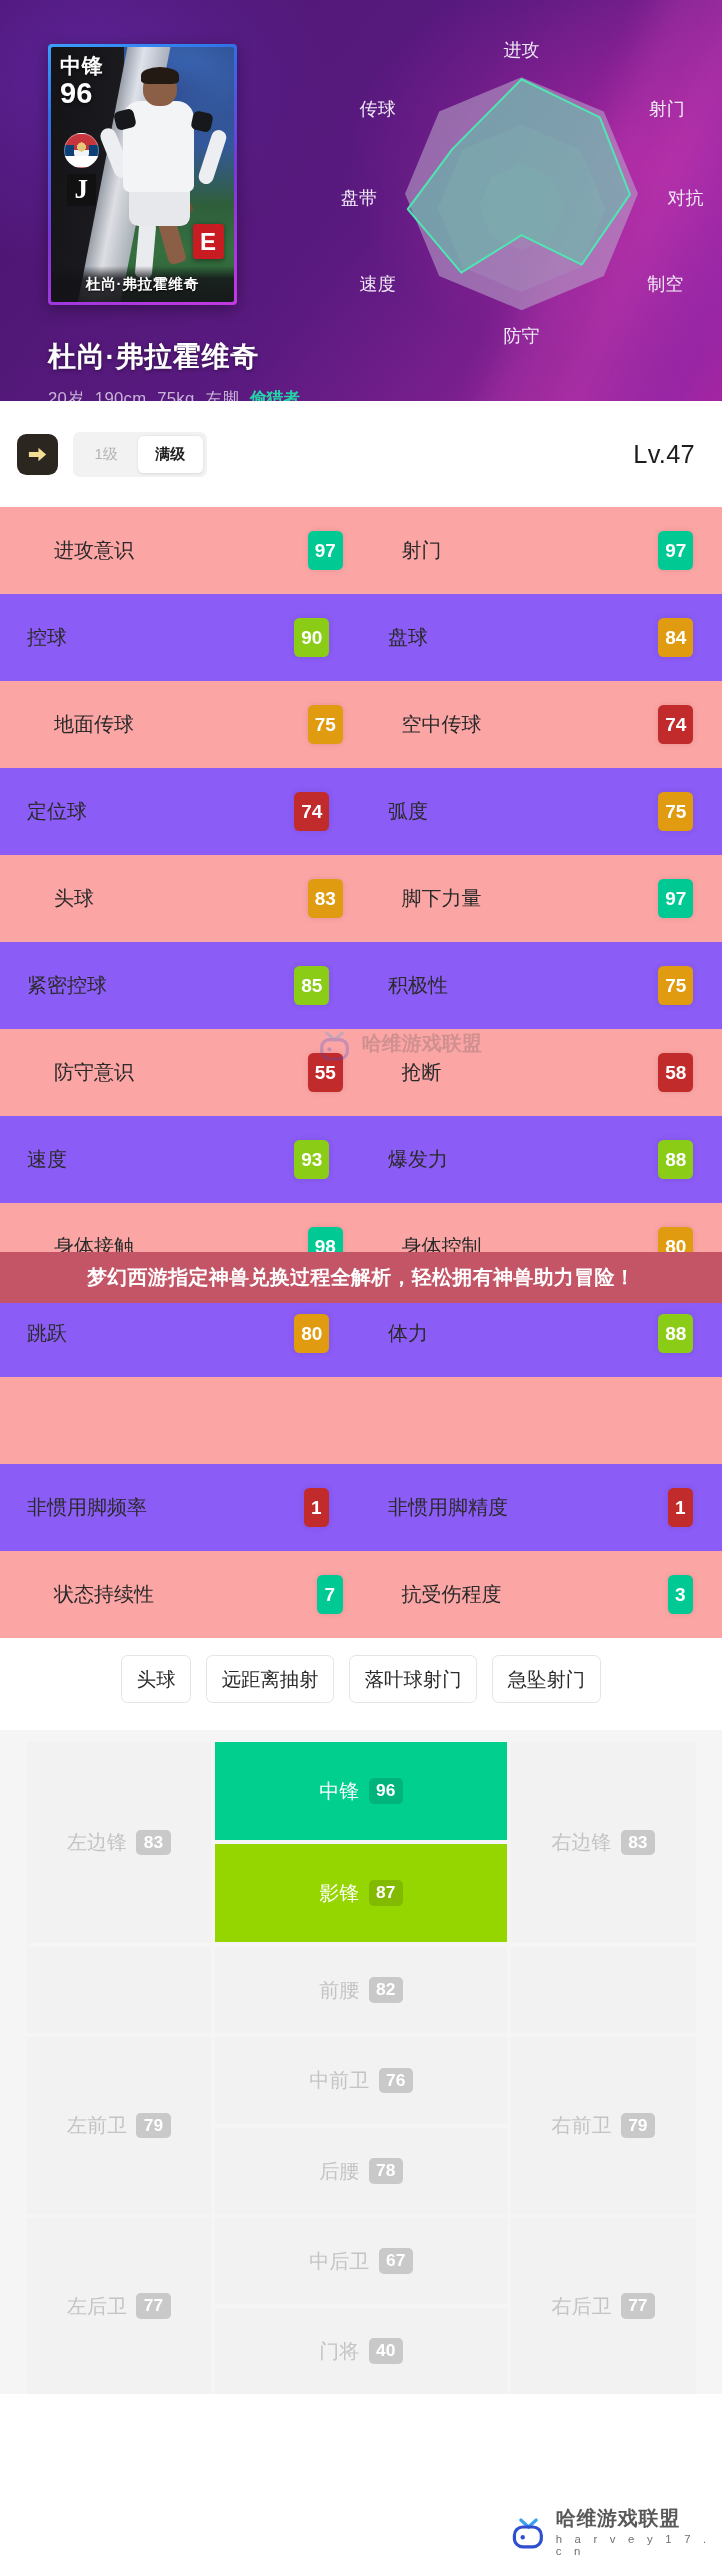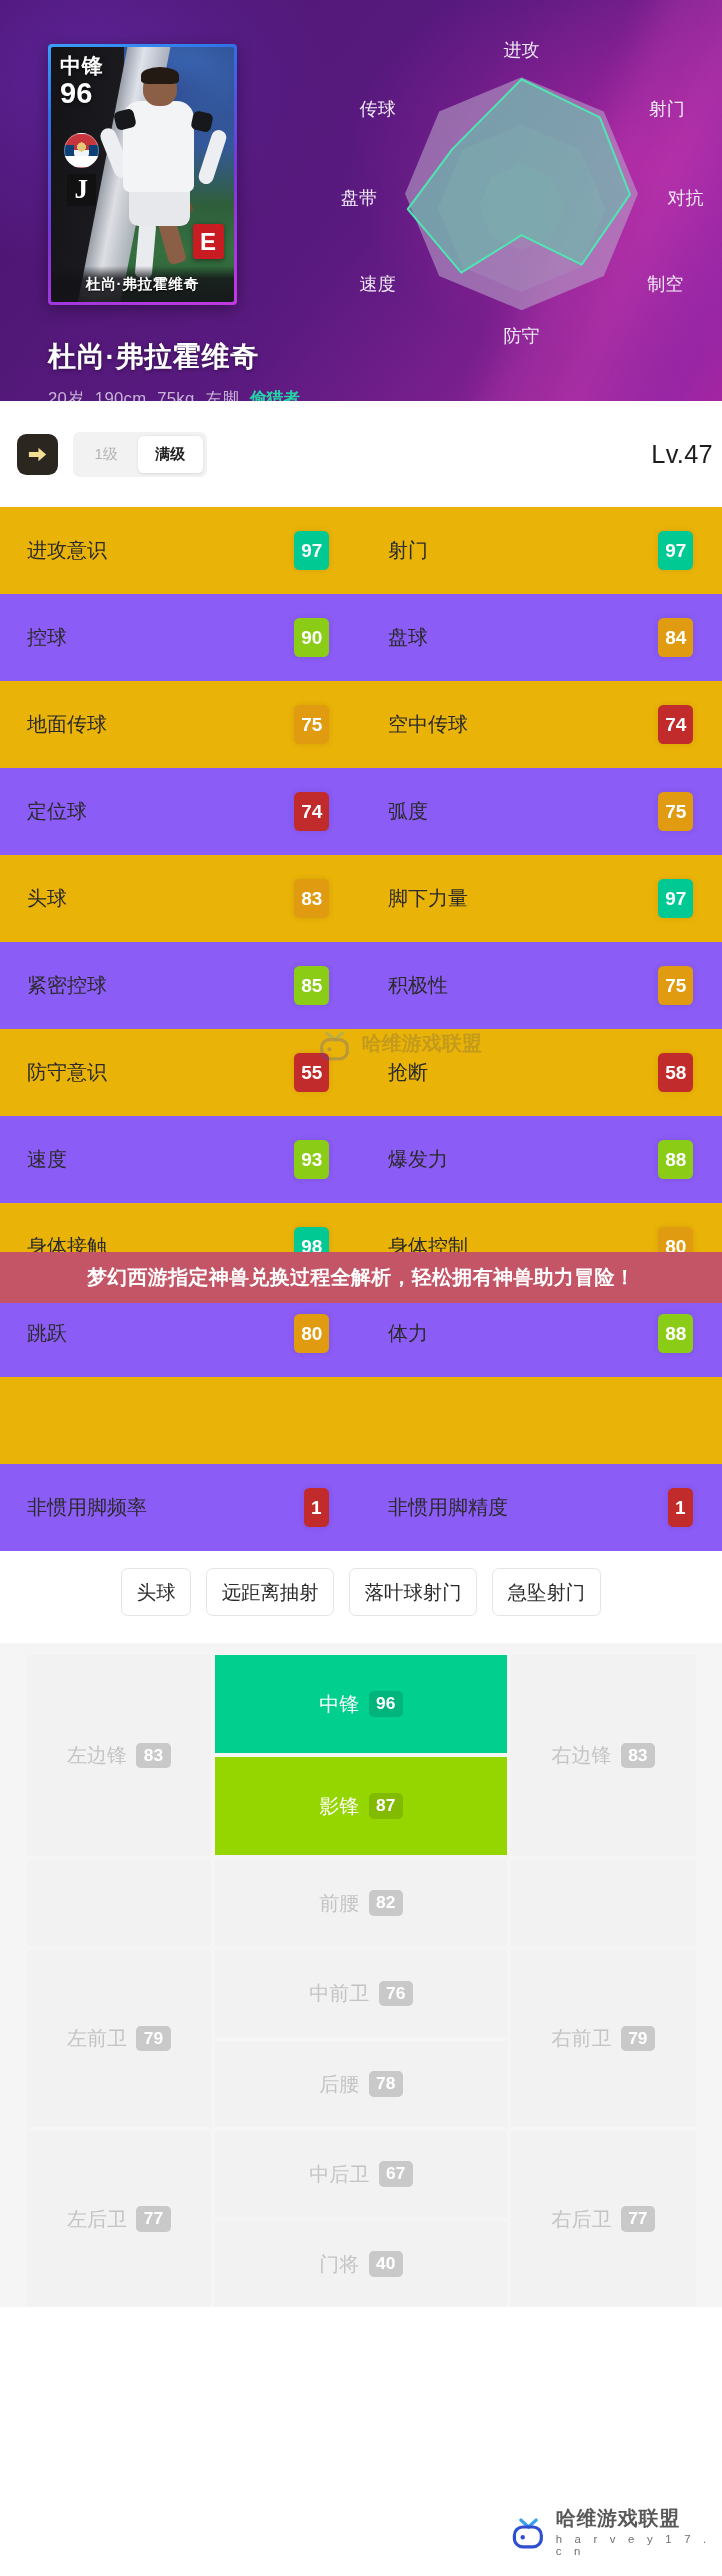--- a/index.html
+++ b/index.html
@@ -193,32 +193,32 @@
     height: 37px;
     padding: 0 17.4px;
     display:flex; align-items:center; justify-content:center;
     font-size: 15px; color: #b4b4b4; border-radius: 5.4px;
   }
   .lv-opt.active {
     background: #fff; color: #222; font-weight: 600;
     box-shadow: 0 0.7px 2.7px rgba(0,0,0,.10);
   }
   .lv-right {
-    margin-left: auto; margin-right: 9px;
+    margin-left: auto; margin-right: 27px;
     font-size: 25.4px; color: #1d1d1d; font-weight: 500; letter-spacing: 0.3px;
   }
 
   
   .stats { width: 722px; background: #fff; }
   .srow {
     display: flex; align-items: center;
     height: 87px;
     background: #8b5cf6;
   }
-  .srow.alt { background: #eab308; }
+  .srow.alt { background: #fca5a5; padding-left: 27px; }
   .srow.spacer { height: 87px; }
   .scell { width: 50%; display:flex; align-items:center; padding-left: 27px; }
   .sname { font-size: 20px; color: #2a2a2a; }
   .sbadge {
     margin-left: auto; margin-right: 32px;
     min-width: 25.4px; height: 39px; padding: 0 6.7px;
     border-radius: 5.4px;
     display:flex; align-items:center; justify-content:center;
     color:#fff; font-size: 19px; font-weight: 700;
     box-shadow: 0 0 6px rgba(0,0,0,.10);
@@ -500,20 +500,30 @@
     <div class="scell">
       <span class="sname">非惯用脚频率</span>
       <span class="sbadge" style="background: rgb(194, 43, 43);">1</span>
     </div>
     <div class="scell">
       <span class="sname">非惯用脚精度</span>
       <span class="sbadge" style="background: rgb(194, 43, 43);">1</span>
     </div>
   </div>
 
+  <div class="srow alt">
+    <div class="scell">
+      <span class="sname">状态持续性</span>
+      <span class="sbadge" style="background: rgb(0, 201, 147);">7</span>
+    </div>
+    <div class="scell">
+      <span class="sname">抗受伤程度</span>
+      <span class="sbadge" style="background: rgb(0, 201, 147);">3</span>
+    </div>
+  </div>
 
 </div>
 
 <div class="skills">
   <div class="skrow">
     <div class="sktag">头球</div>
     <div class="sktag">远距离抽射</div>
     <div class="sktag">落叶球射门</div>
     <div class="sktag">急坠射门</div>
   </div>

